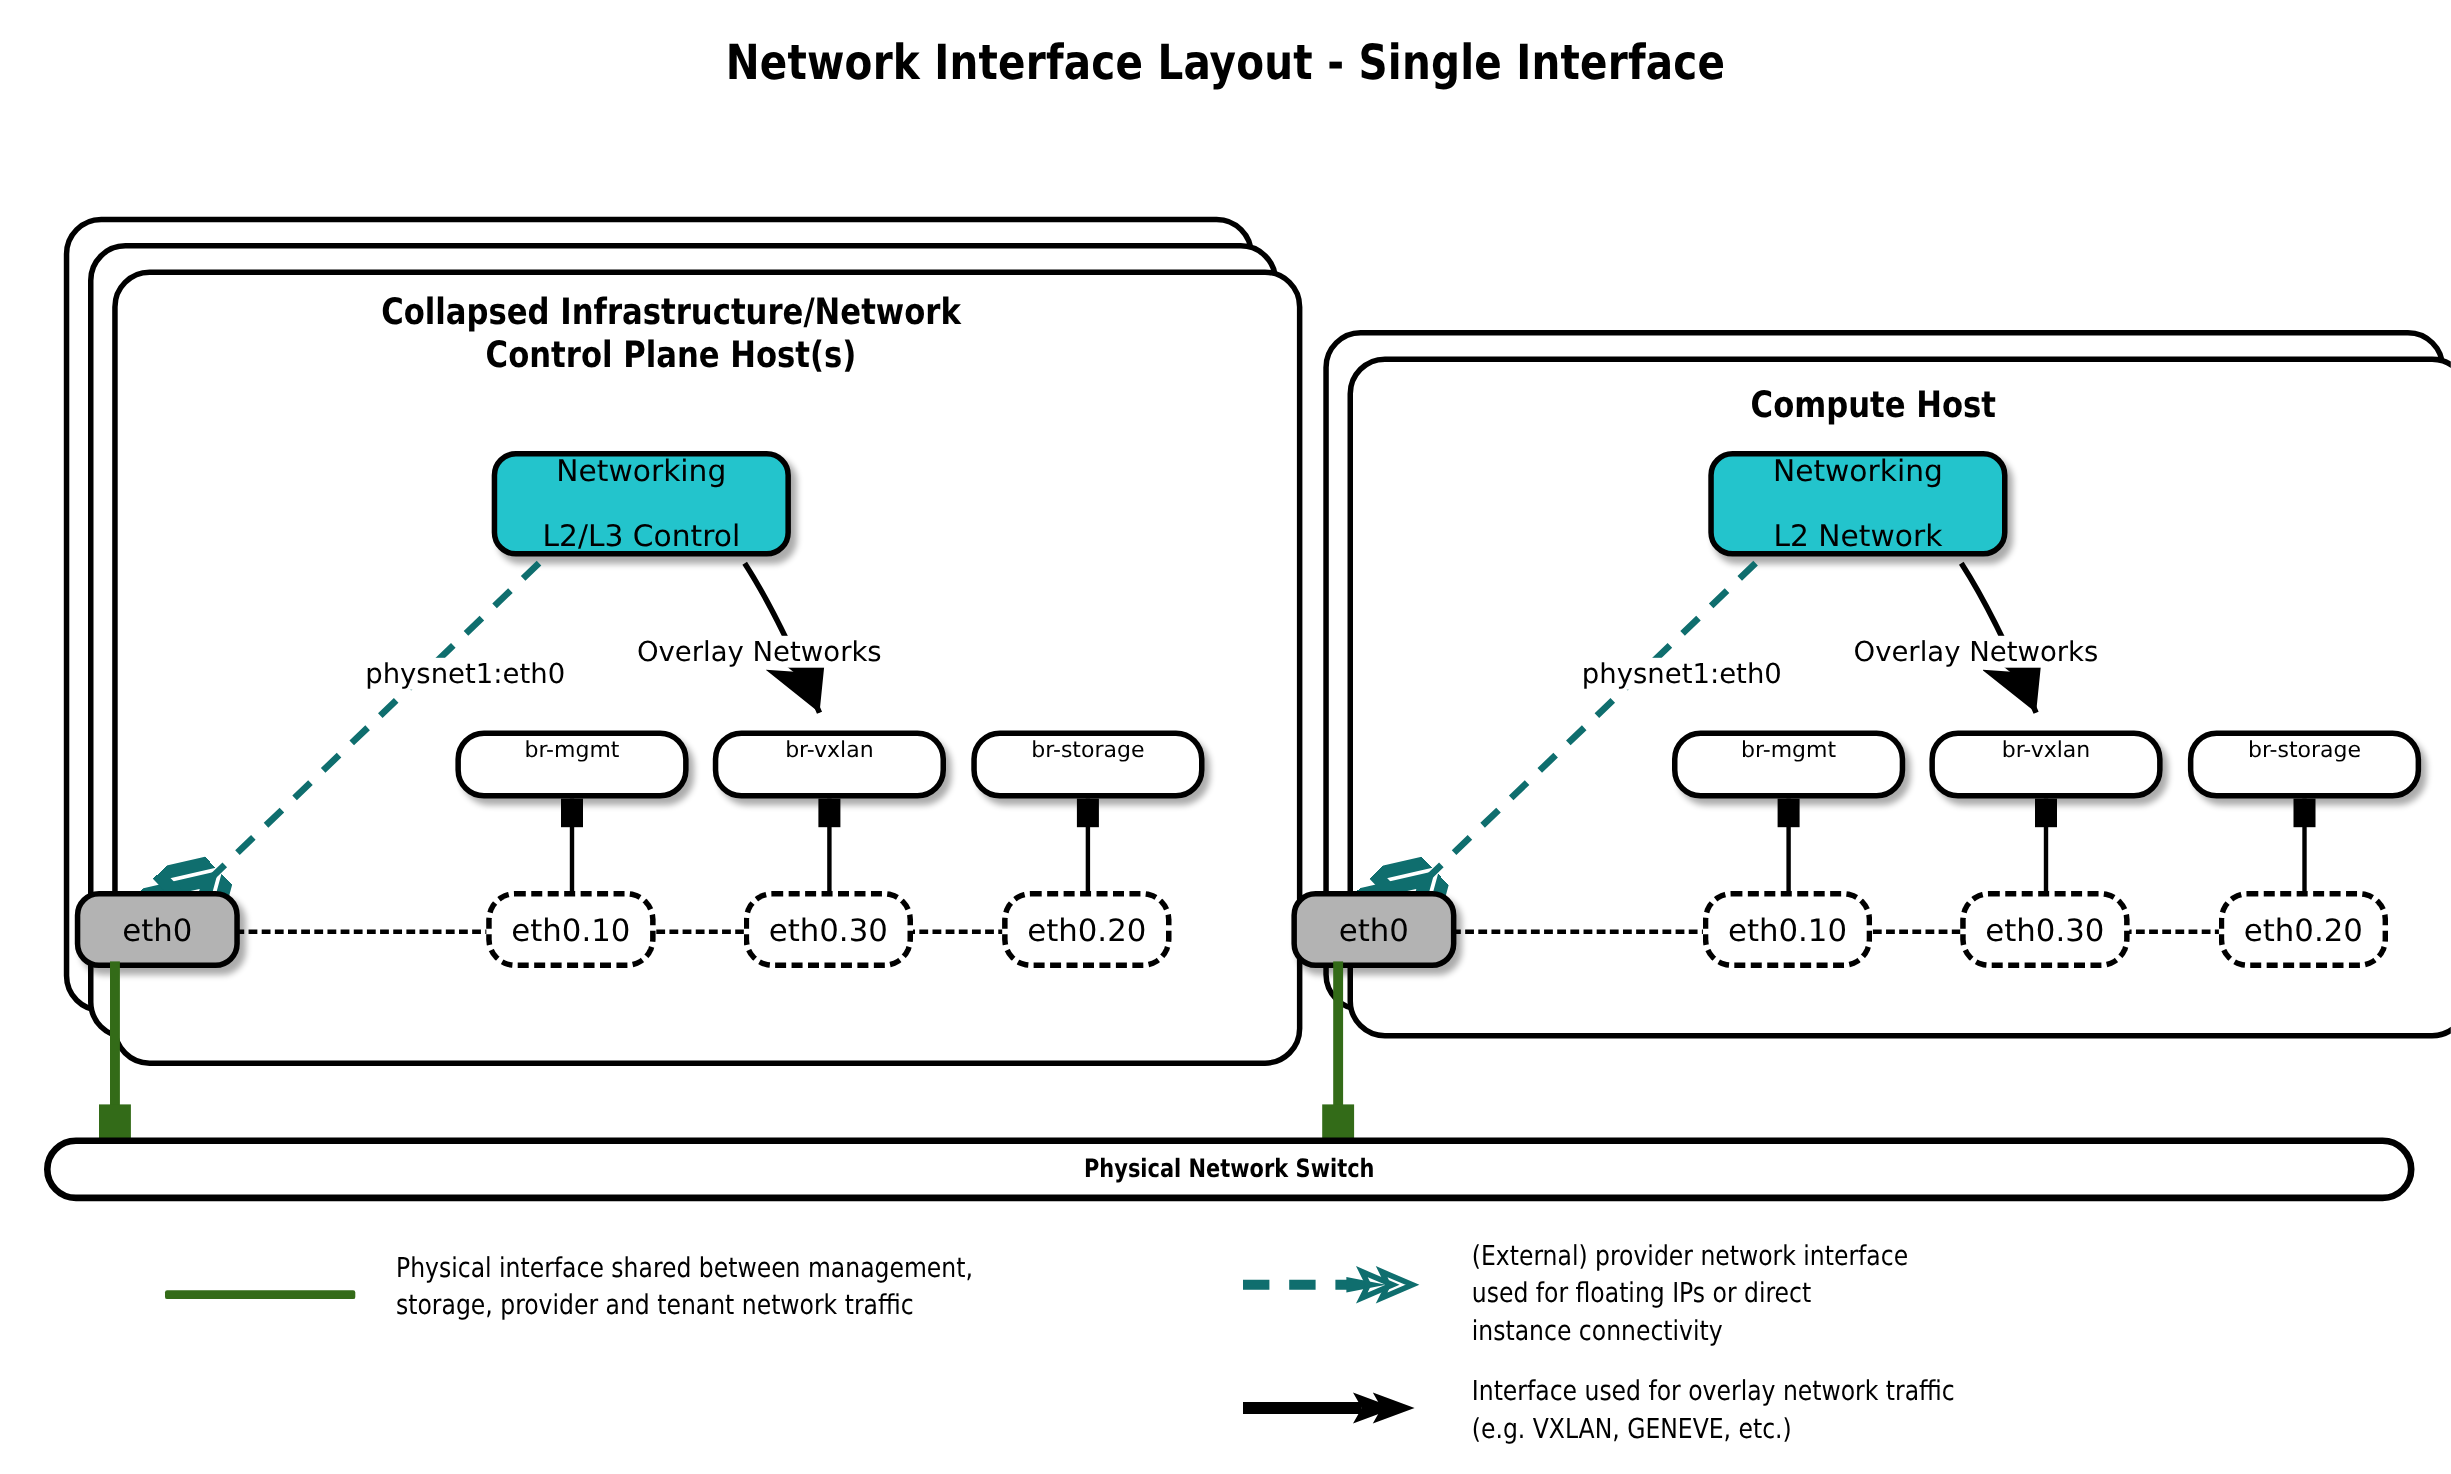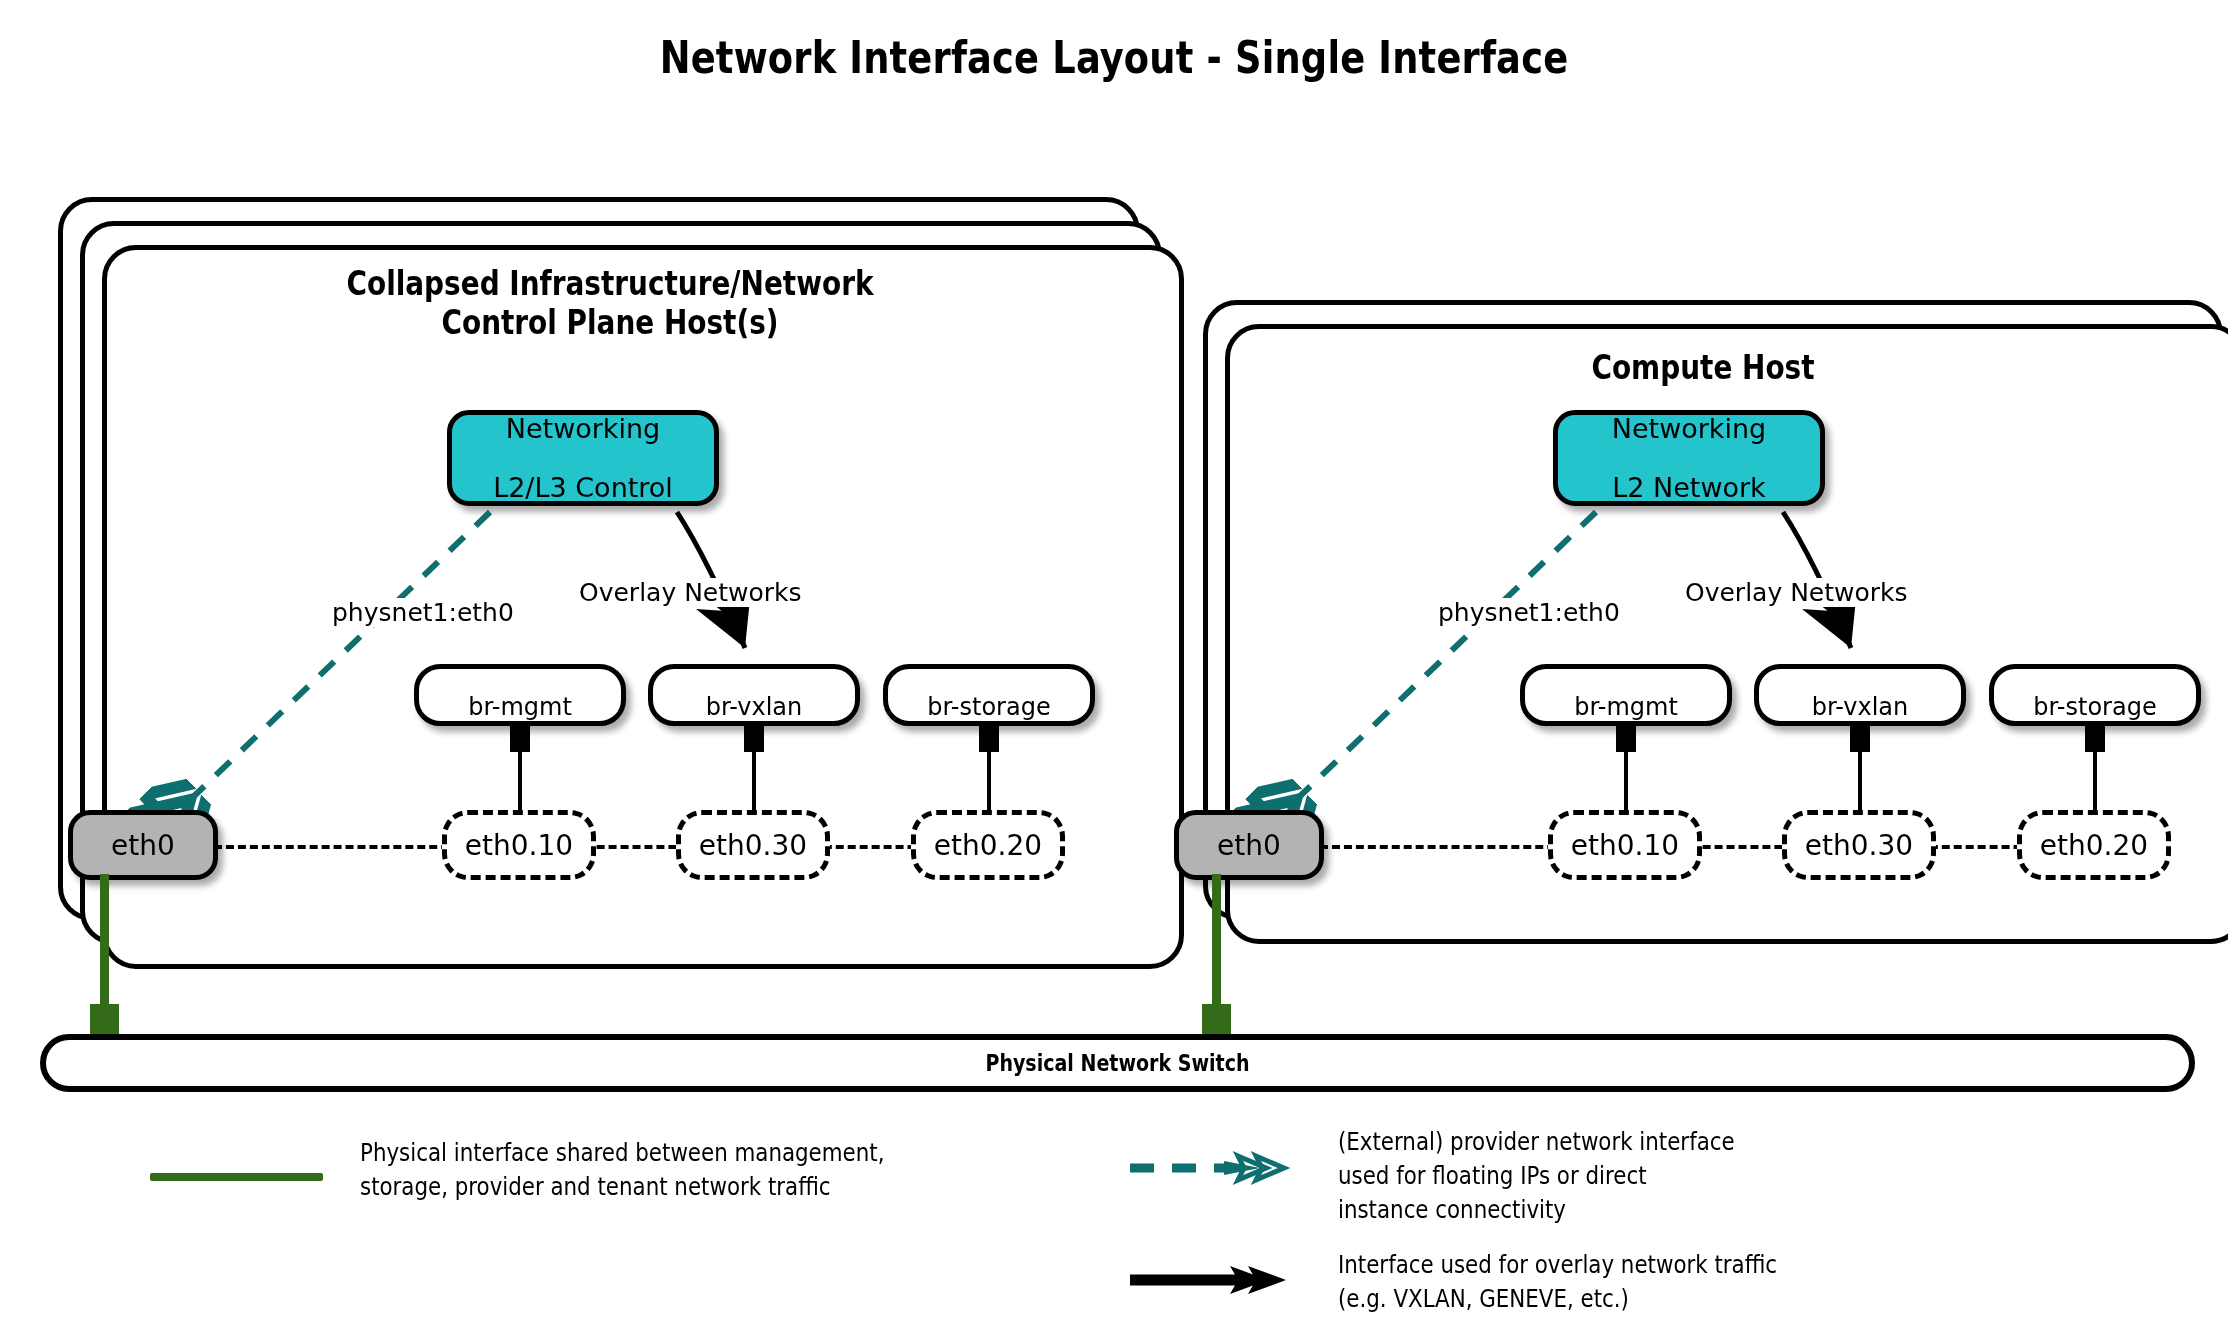--- a/index.html
+++ b/index.html
@@ -36,22 +36,22 @@
   .agent-box{
     position:absolute;border:5px solid #000;border-radius:22px;
     box-sizing:border-box;display:flex;flex-direction:column;
     align-items:center;justify-content:center;
     font-size:27px;line-height:35px;
     box-shadow:5px 6px 6px rgba(0,0,0,.33);
     gap:24px;
   }
   .bridge-box{
     position:absolute;border:5px solid #000;border-radius:26px;background:#fff;
-    box-sizing:border-box;display:flex;align-items:flex-end;justify-content:center;
-    font-size:24px;box-shadow:5px 6px 6px rgba(0,0,0,.33);
+    box-sizing:border-box;display:flex;align-items:flex-start;justify-content:center;
+    font-size:20px;box-shadow:5px 6px 6px rgba(0,0,0,.33);
   }
   .nic-box{
     position:absolute;border:5px solid #000;border-radius:22px;
     box-sizing:border-box;display:flex;align-items:center;justify-content:center;
     font-size:28px;box-shadow:5px 6px 6px rgba(0,0,0,.33);
   }
   .vlan-box{
     position:absolute;border:5px dashed #000;border-radius:26px;background:#fff;
     box-sizing:border-box;display:flex;align-items:center;justify-content:center;
     font-size:28px;

